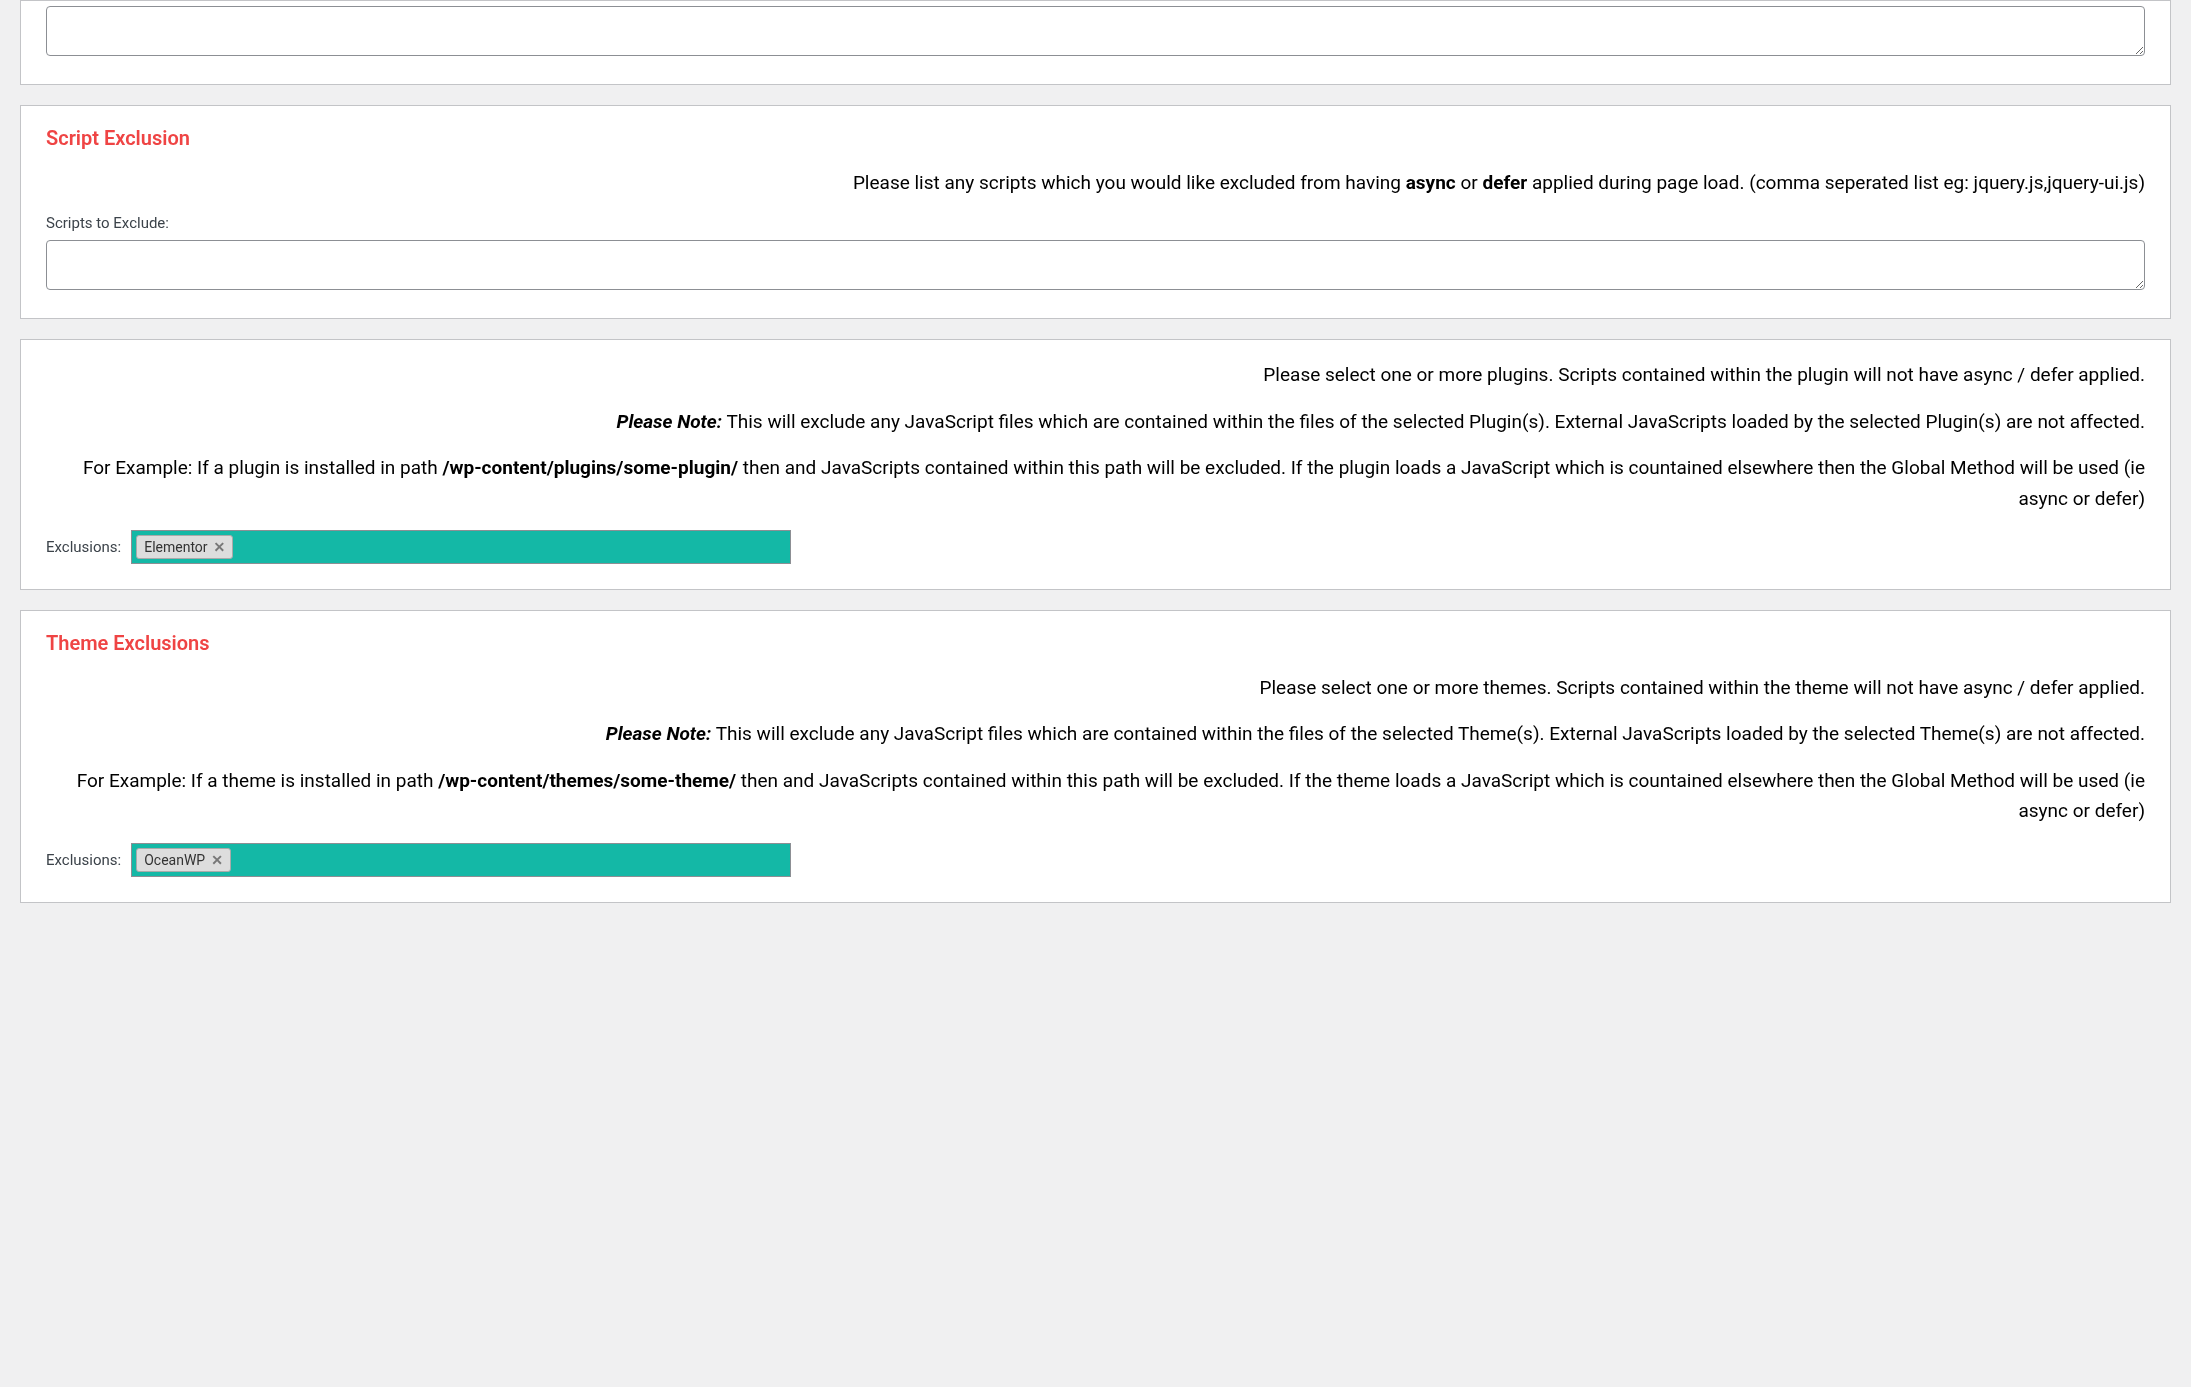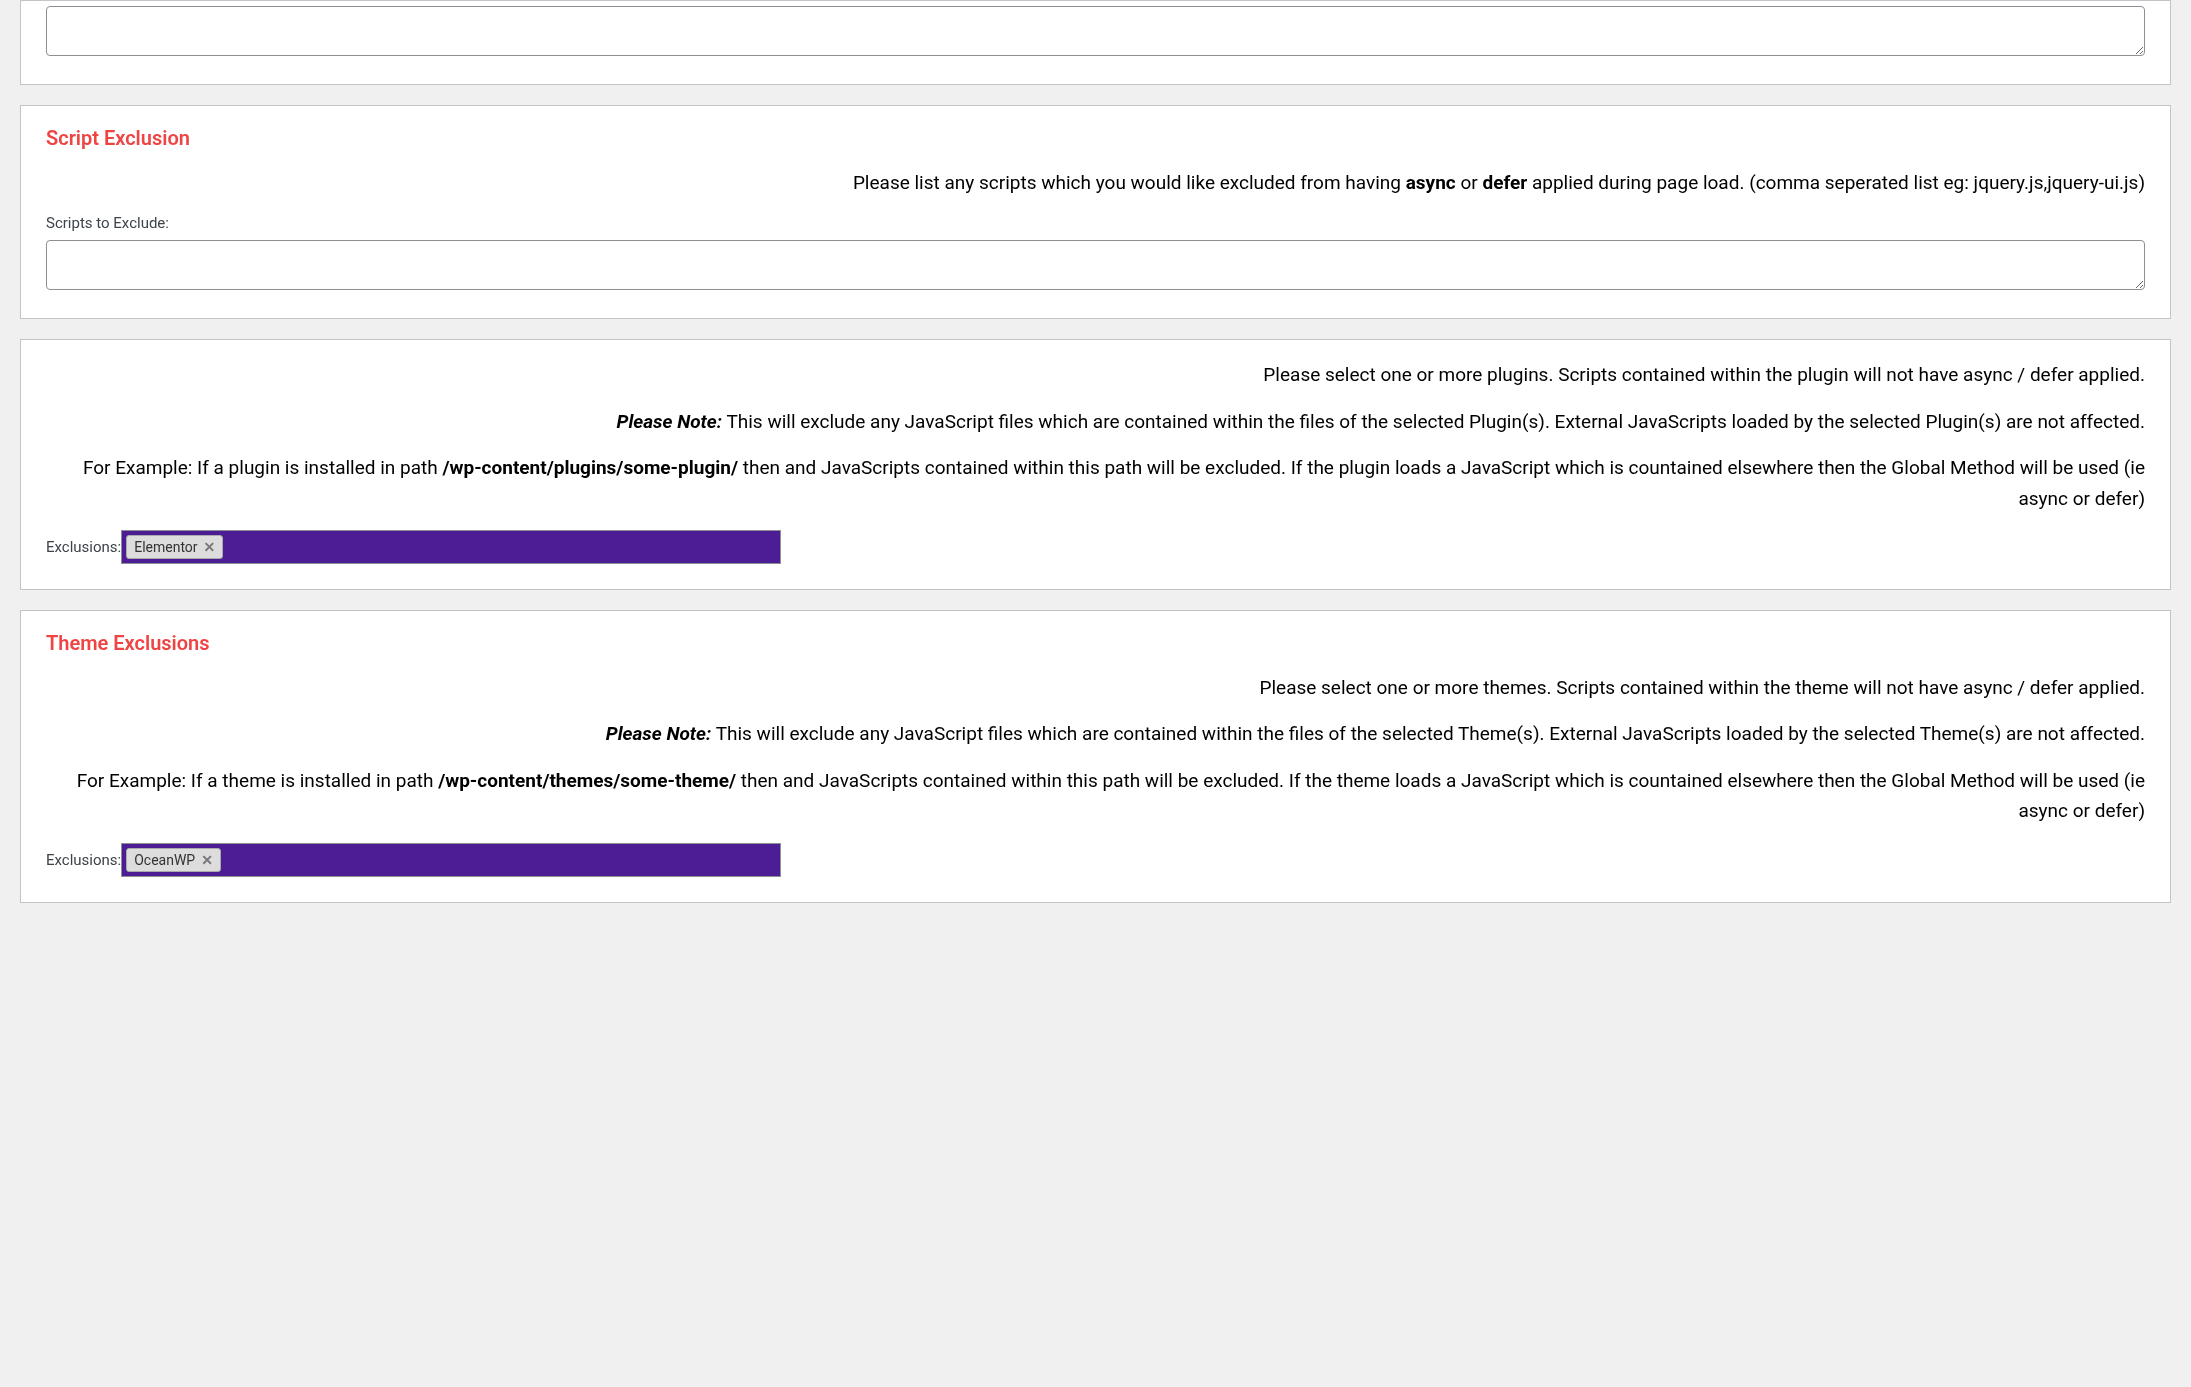--- a/index.html
+++ b/index.html
@@ -50,29 +50,30 @@
       border-radius: 4px;
       padding: 6px 10px;
       font-family: inherit;
       font-size: 14px;
       resize: both;
       background: #fff;
     }
     .row-inline {
       display: flex;
       align-items: center;
+      gap: 10px;
     }
     .exclusions-label {
       font-size: 15px;
       color: #3c434a;
       flex-shrink: 0;
     }
     .tag-input {
       border: 1px solid #8c8f94;
-      background: #4c1d95;
+      background: #14b8a6;
       padding: 4px;
       display: flex;
       align-items: center;
       gap: 4px;
       width: 660px;
       min-height: 32px;
       border-radius: 0;
     }
     .tag {
       background: #ddd;

